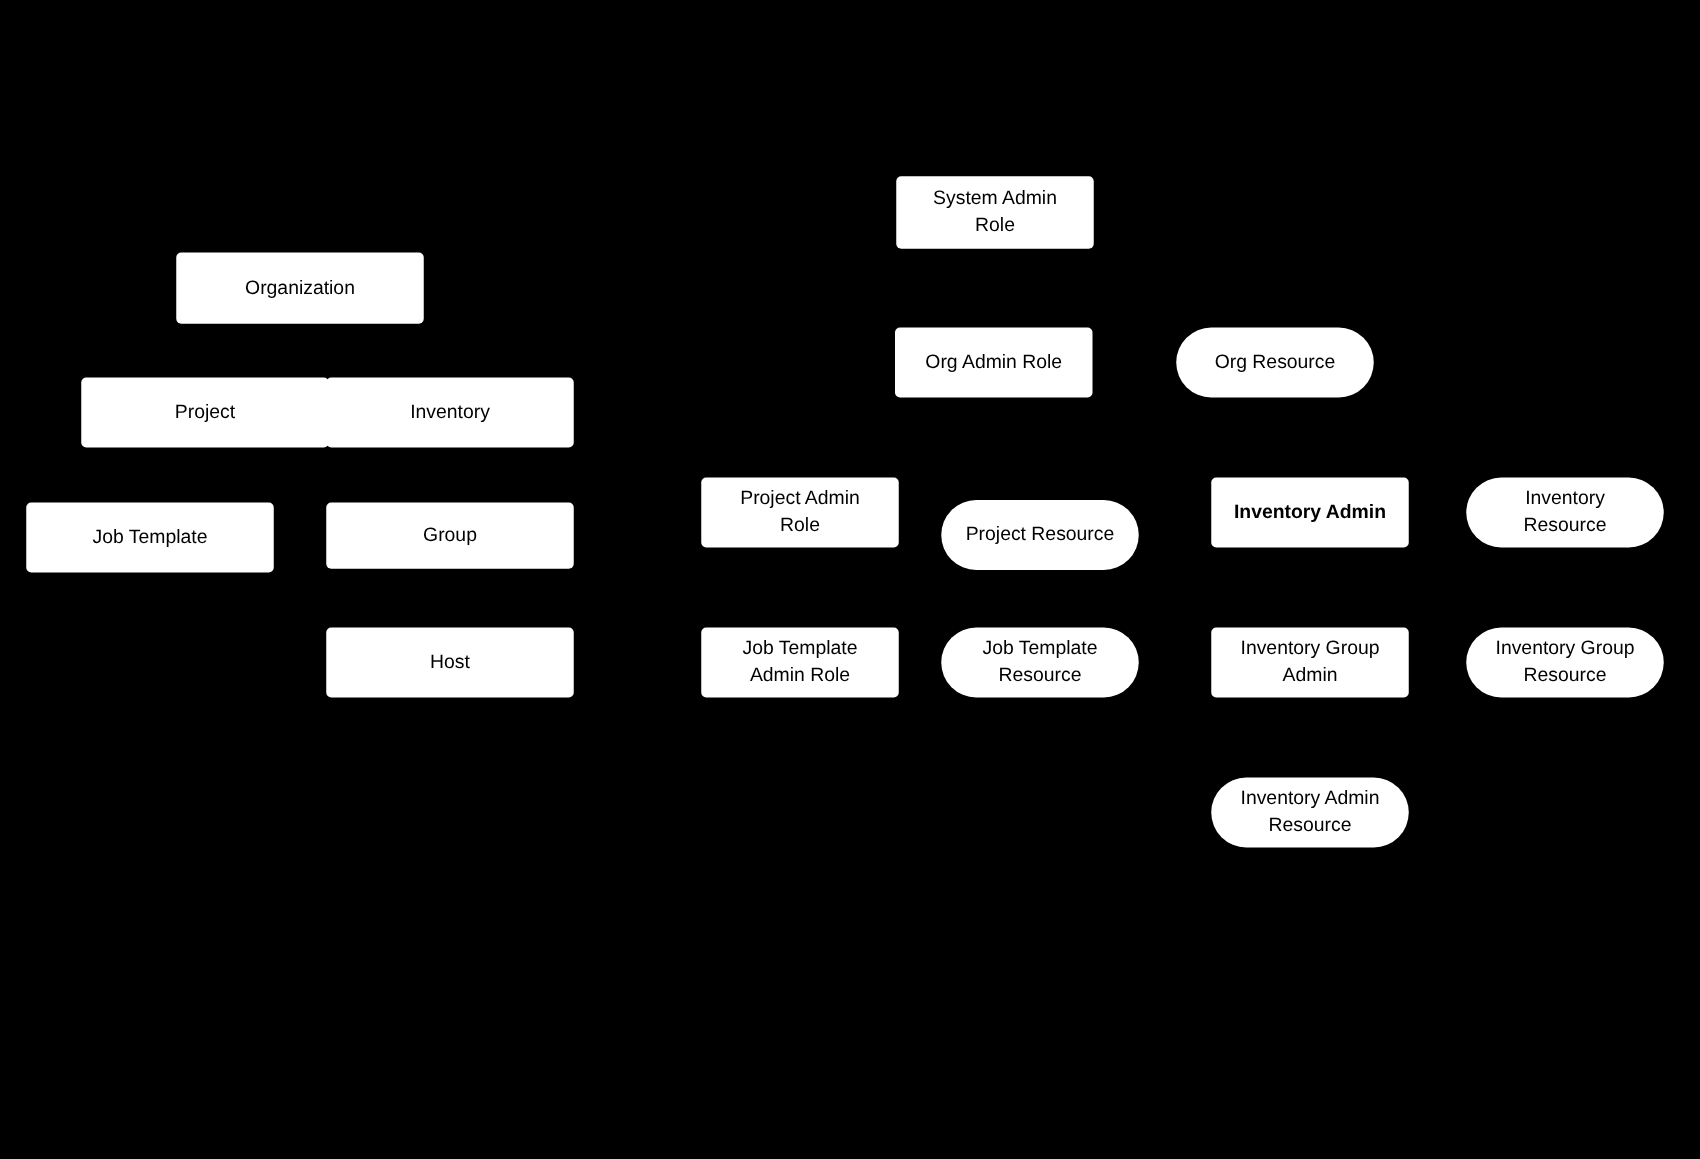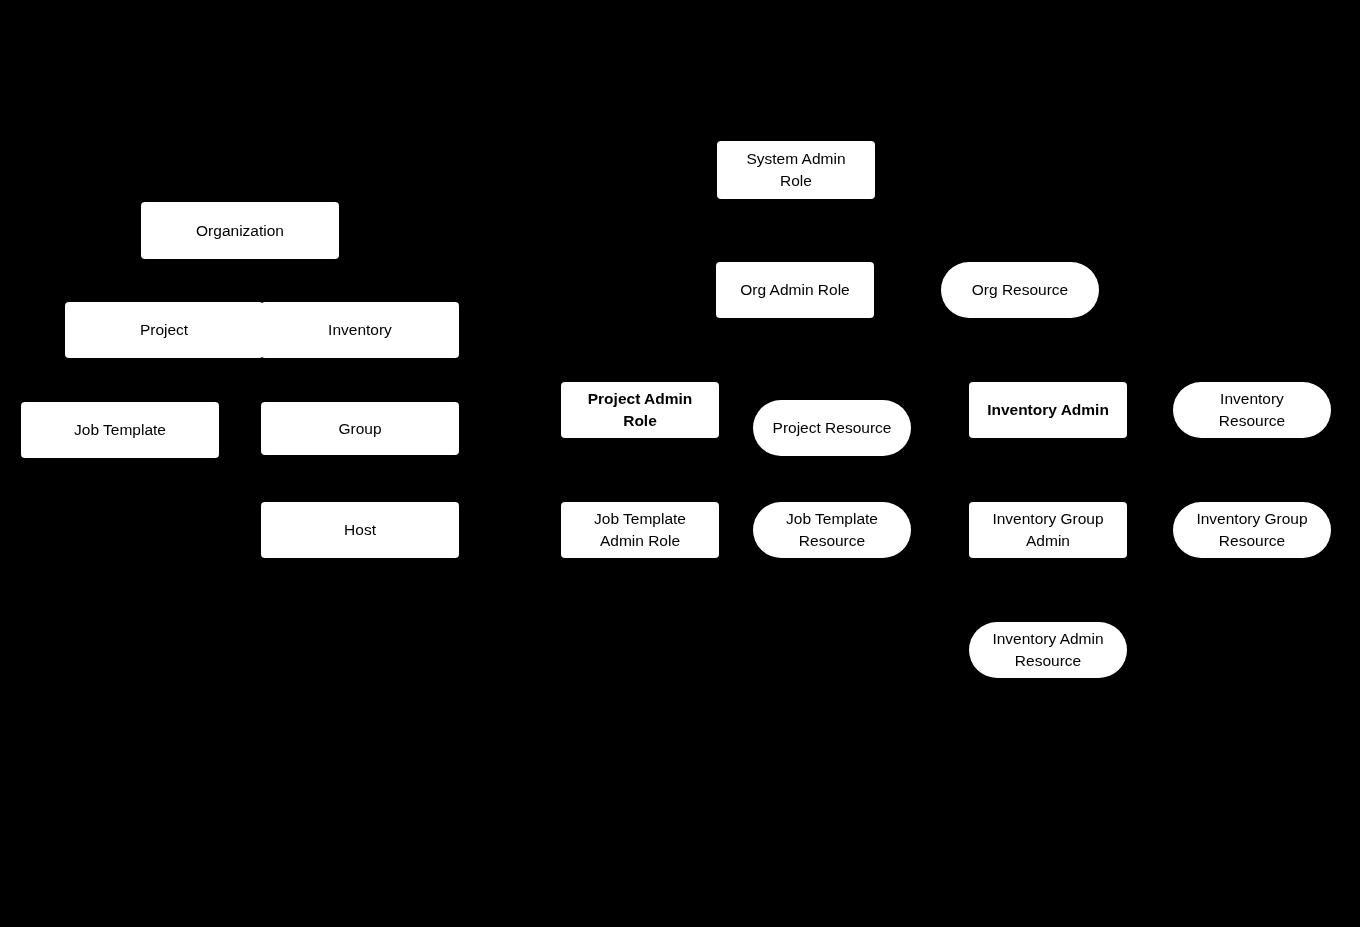--- a/index.html
+++ b/index.html
@@ -45,21 +45,21 @@
       <div class="node rect" style="left: 141px; top: 202px; width: 198px; height: 57px;"><span>Organization</span></div>
       <div class="node rect" style="left: 21px; top: 302px; width: 198px; height: 56px; margin-left: 44px;"><span>Project</span></div>
       <div class="node rect" style="left: 261px; top: 302px; width: 198px; height: 56px;"><span>Inventory</span></div>
       <div class="node rect" style="left: 21px; top: 402px; width: 198px; height: 56px;"><span>Job Template</span></div>
       <div class="node rect" style="left: 261px; top: 402px; width: 198px; height: 53px;"><span>Group</span></div>
       <div class="node rect" style="left: 261px; top: 502px; width: 198px; height: 56px; align-items: center;"><span>Host</span></div>
       <div class="node rect" style="left: 701px; top: 141px; width: 158px; height: 58px; margin-left: 16px;"><span>System Admin
 Role</span></div>
       <div class="node rect" style="left: 716px; top: 262px; width: 158px; height: 56px;"><span>Org Admin Role</span></div>
       <div class="node stadium" style="left: 941px; top: 262px; width: 158px; height: 56px;"><span>Org Resource</span></div>
-      <div class="node rect" style="left: 561px; top: 382px; width: 158px; height: 56px; font-weight: bold;"><span>Project Admin
+      <div class="node rect" style="left: 561px; top: 382px; width: 158px; height: 56px;"><span>Project Admin
 Role</span></div>
       <div class="node stadium" style="left: 753px; top: 382px; width: 158px; height: 56px; margin-top: 18px;"><span>Project Resource</span></div>
       <div class="node rect" style="left: 969px; top: 382px; width: 158px; height: 56px; font-weight: bold;"><span>Inventory Admin</span></div>
       <div class="node stadium" style="left: 1173px; top: 382px; width: 158px; height: 56px;"><span>Inventory
 Resource</span></div>
       <div class="node rect" style="left: 561px; top: 502px; width: 158px; height: 56px;"><span>Job Template
 Admin Role</span></div>
       <div class="node stadium" style="left: 753px; top: 502px; width: 158px; height: 56px;"><span>Job Template
 Resource</span></div>
       <div class="node rect" style="left: 969px; top: 502px; width: 158px; height: 56px;"><span>Inventory Group

